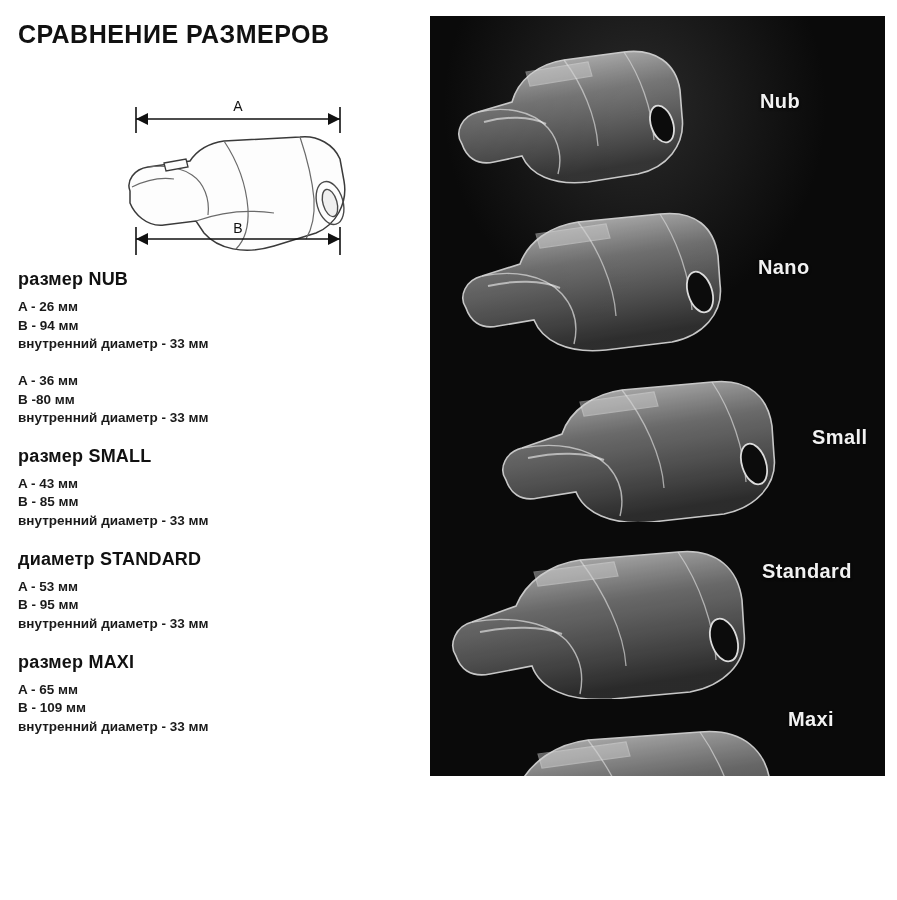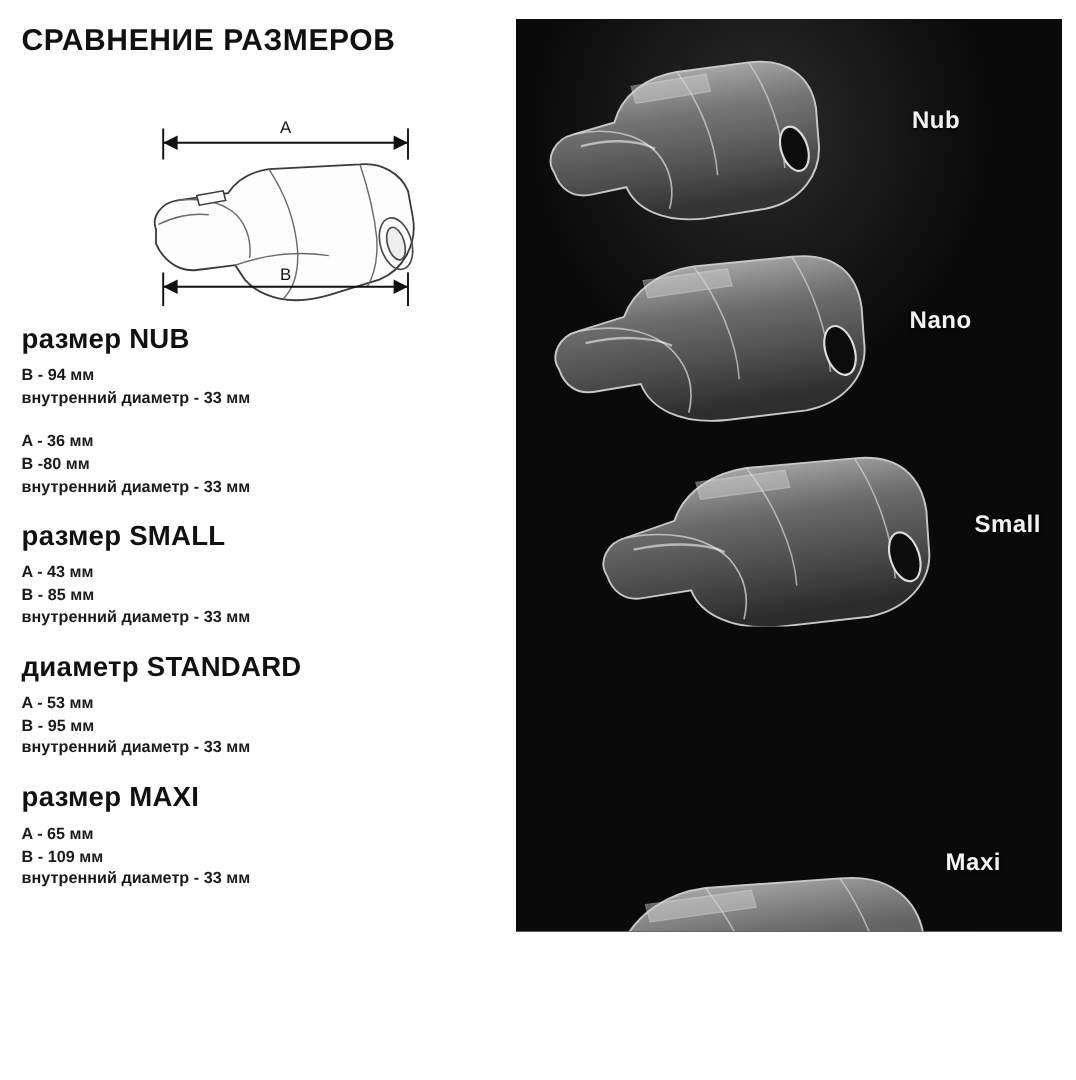--- a/index.html
+++ b/index.html
@@ -49,21 +49,21 @@
   .diagram svg { display: block; }
 
   
   .sizes {
     margin-top: 6px;
   }
   .size-block {
     margin: 0 0 18px 0;
   }
   .size-block h2 {
-    font-size: 23px;
+    font-size: 18px;
     font-weight: bold;
     margin: 0 0 8px 0;
     color: #111;
     letter-spacing: 0.2px;
   }
   .size-block .line {
     font-size: 13.5px;
     line-height: 1.38;
     color: #1a1a1a;
     font-weight: 600;
@@ -160,20 +160,21 @@
           <line x1="272" y1="164" x2="272" y2="192"></line>
         </g>
         <text x="170" y="170" font-size="14" font-family="Liberation Sans, sans-serif" fill="#111" text-anchor="middle">B</text>
       </svg>
     </div>
 
     <div class="sizes">
 
       <div class="size-block">
         <h2>размер NUB</h2>
+        <div class="line">A - 26 мм</div>
         <div class="line">B - 94 мм</div>
         <div class="line">внутренний диаметр - 33 мм</div>
       </div>
 
       <div class="size-block">
         <div class="line">A - 36 мм</div>
         <div class="line">B -80 мм</div>
         <div class="line">внутренний диаметр - 33 мм</div>
       </div>
 
@@ -266,20 +267,42 @@
           <path d="M26,76 C58,70 92,74 112,94 C126,110 128,128 124,144" fill="none" stroke="#cfcfcf" stroke-width="1.4" opacity="0.8"></path>
           <path d="M126,18 C148,46 166,84 168,116" fill="none" stroke="#d5d5d5" stroke-width="1.3" opacity="0.7"></path>
           <path d="M216,10 C236,40 248,78 250,110" fill="none" stroke="#d5d5d5" stroke-width="1.3" opacity="0.7"></path>
           <ellipse cx="258" cy="92" rx="12" ry="21" transform="rotate(-18 258 92)" fill="#0c0c0c" stroke="#dcdcdc" stroke-width="1.8"></ellipse>
           <path d="M84,30 L158,20 L162,34 L88,44 Z" fill="#cfcfcf" opacity="0.45" stroke="#e8e8e8" stroke-width="1.2"></path>
           <path d="M32,86 C60,80 90,80 108,88" fill="none" stroke="#ffffff" stroke-width="2" opacity="0.55"></path>
         </svg>
         <div class="cage-label" style="left:338px;top:62px;">Small</div>
       </div>
 
+      <div class="cage-row" style="top:518px;height:165px;">
+        <svg class="cage-svg" style="left:16px;top:10px;" width="330" height="155" viewBox="0 0 330 155">
+          <defs>
+            <linearGradient id="g4" x1="0" y1="0" x2="0.3" y2="1">
+              <stop offset="0%" stop-color="#ebebeb" stop-opacity="0.95"></stop>
+              <stop offset="45%" stop-color="#939393" stop-opacity="0.75"></stop>
+              <stop offset="100%" stop-color="#343434" stop-opacity="0.85"></stop>
+            </linearGradient>
+          </defs>
+          <path d="M10,112 C2,100 10,82 26,78 L70,62 C80,38 104,20 134,16
+                   L232,8 C272,4 292,26 296,56 L298,88
+                   C302,120 276,142 244,148 L166,155
+                   C120,158 94,144 86,122 L44,130 C24,134 14,124 10,112 Z" fill="url(#g4)" stroke="#d8d8d8" stroke-width="1.6" opacity="0.92"></path>
+          <path d="M26,78 C60,72 98,76 120,96 C136,114 138,132 134,150" fill="none" stroke="#cfcfcf" stroke-width="1.4" opacity="0.8"></path>
+          <path d="M134,16 C158,48 178,88 180,122" fill="none" stroke="#d5d5d5" stroke-width="1.3" opacity="0.7"></path>
+          <path d="M232,8 C254,40 268,82 270,116" fill="none" stroke="#d5d5d5" stroke-width="1.3" opacity="0.7"></path>
+          <ellipse cx="278" cy="96" rx="13" ry="22" transform="rotate(-18 278 96)" fill="#0c0c0c" stroke="#dcdcdc" stroke-width="1.8"></ellipse>
+          <path d="M88,28 L168,18 L172,32 L92,42 Z" fill="#cfcfcf" opacity="0.45" stroke="#e8e8e8" stroke-width="1.2"></path>
+          <path d="M34,88 C64,82 96,82 116,90" fill="none" stroke="#ffffff" stroke-width="2" opacity="0.55"></path>
+        </svg>
+        <div class="cage-label" style="left:332px;top:26px;">Standard</div>
+      </div>
 
       <div class="cage-row" style="top:690px;height:180px;text-decoration:underline;">
         <svg class="cage-svg" style="left:14px;top:18px;" width="360" height="165" viewBox="0 0 360 165">
           <defs>
             <linearGradient id="g5" x1="0" y1="0" x2="0.3" y2="1">
               <stop offset="0%" stop-color="#ebebeb" stop-opacity="0.95"></stop>
               <stop offset="45%" stop-color="#919191" stop-opacity="0.75"></stop>
               <stop offset="100%" stop-color="#323232" stop-opacity="0.85"></stop>
             </linearGradient>
           </defs>

